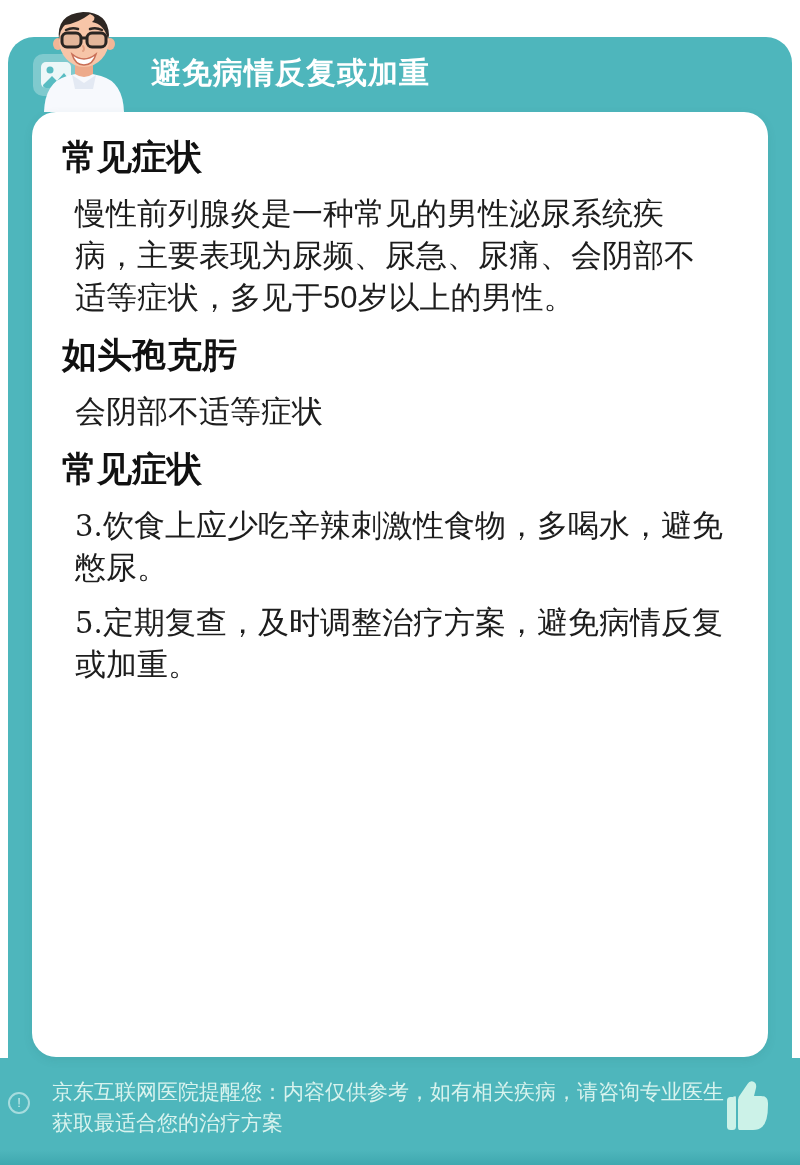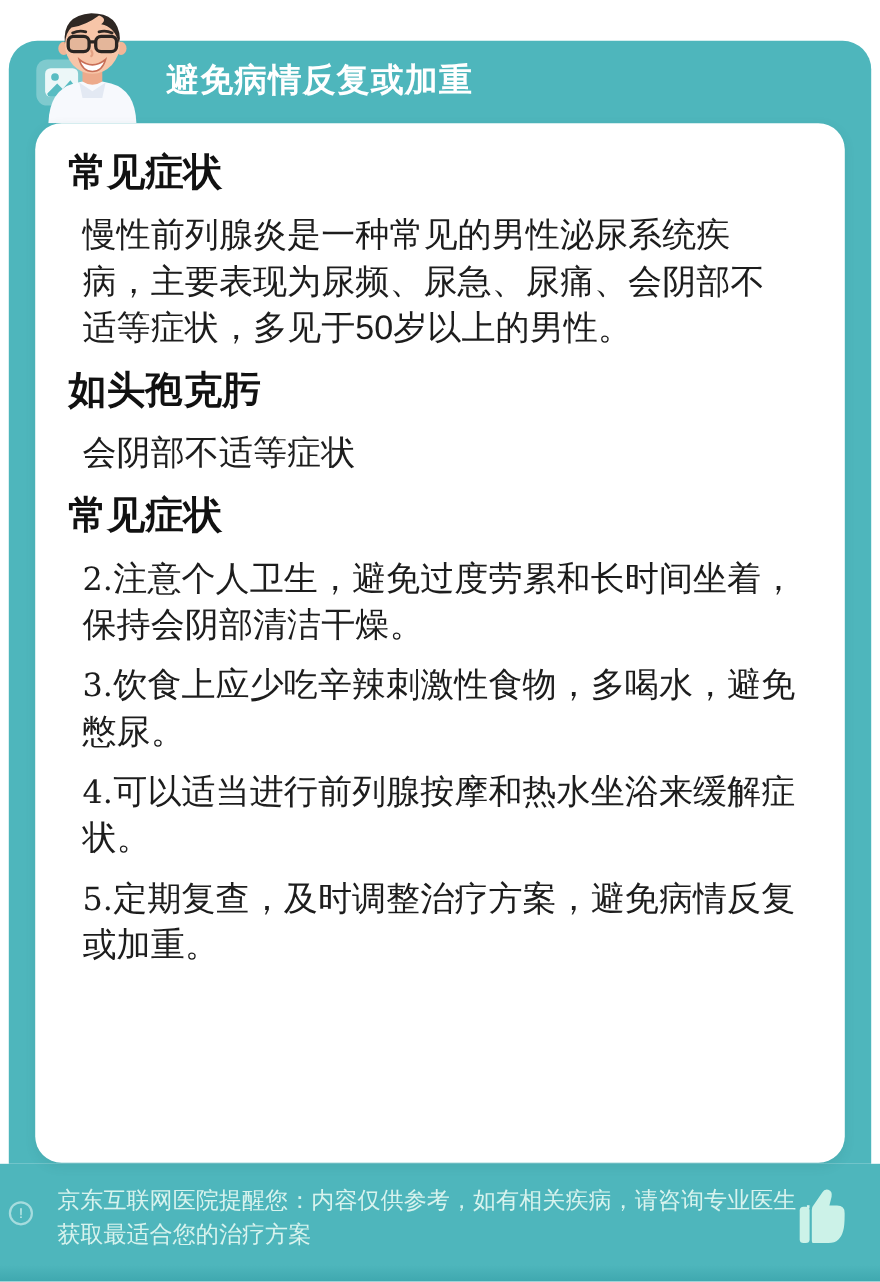--- a/index.html
+++ b/index.html
@@ -100,23 +100,21 @@
   </section>
 
   <section>
     <h2 class="mt24">如头孢克肟</h2>
     <p class="mt16">会阴部不适等症状</p>
   </section>
 
   <section>
     <h2 class="mt16">常见症状</h2>
 
-    <p class="mt16"><span class="num">2.</span><span>注意个人卫生，避免过度劳累和长时间坐着，保持会阴部清洁干燥。</span></p>
     <p class="mt16"><span class="num">3.</span><span>饮食上应少吃辛辣刺激性食物，多喝水，避免憋尿。</span></p>
-    <p class="mt16"><span class="num">4.</span><span>可以适当进行前列腺按摩和热水坐浴来缓解症状。</span></p>
     <p class="mt16"><span class="num">5.</span><span>定期复查，及时调整治疗方案，避免病情反复或加重。</span></p>
   </section>
 </div>
 
 <div class="info-icon">!</div>
 <div class="disclaimer">京东互联网医院提醒您：内容仅供参考，如有相关疾病，请咨询专业医生，获取最适合您的治疗方案</div>
 
 <svg class="thumb-icon" viewBox="0 0 44 56" xmlns="http://www.w3.org/2000/svg">
   <rect x="3" y="17" width="9" height="33" rx="3.5" fill="#ccf2e8"></rect>
   <path d="M15 50 q-1 0 -1 -3 V20 q0 -3 2 -5 l7.5 -11 q2 -3.5 5.5 -2.5 q4 1.5 3 6.5 L30 16 h7 q7 0 7 7 v2 q0 17 -6 22 q-3 3 -9 3 h-10 q-4 0 -4 0 z" fill="#ccf2e8"></path>

